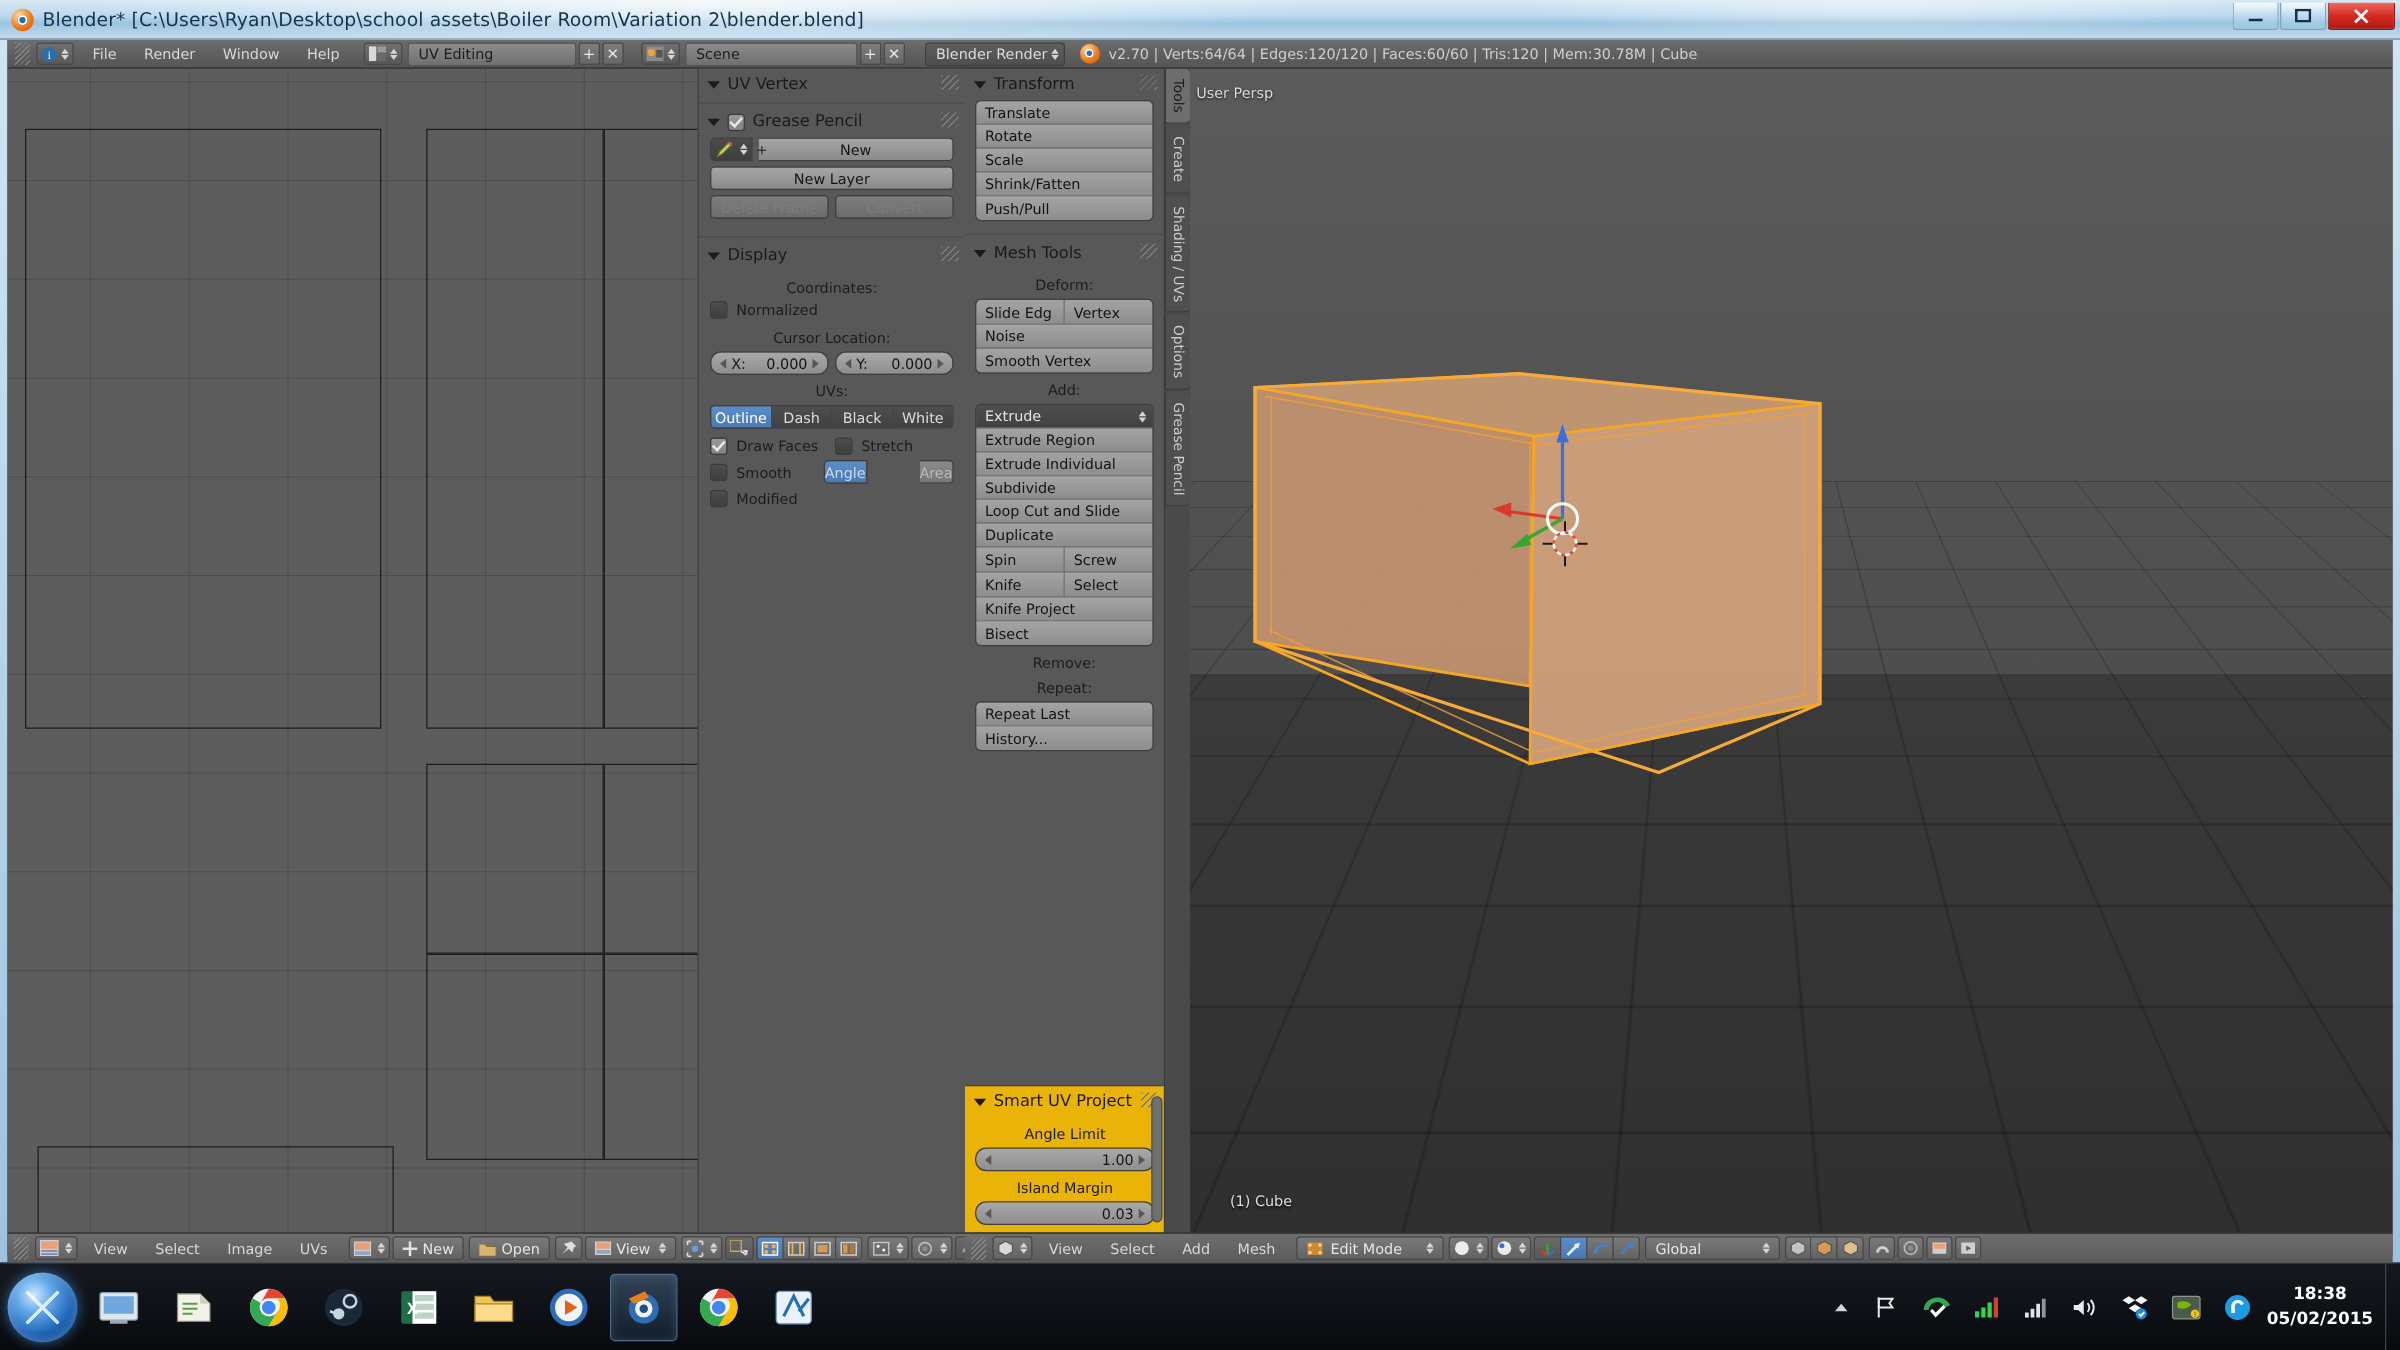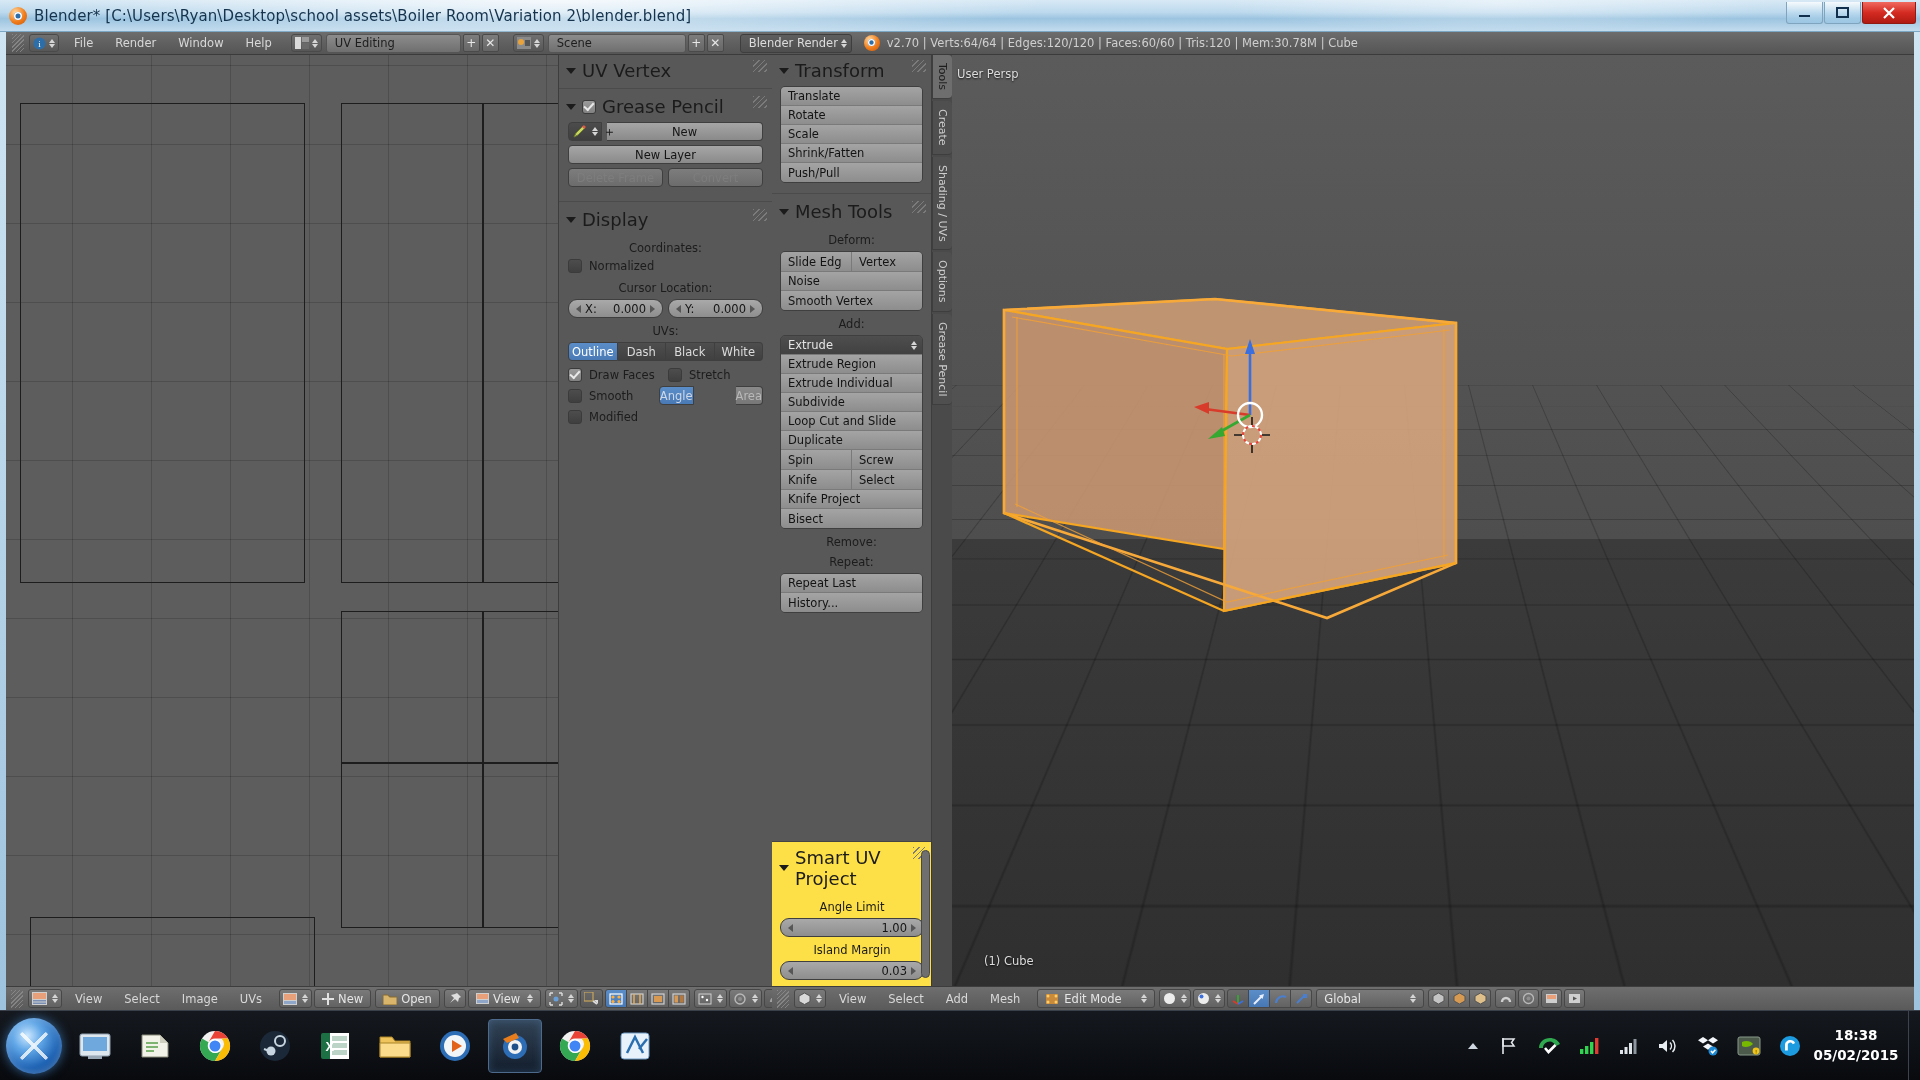--- a/index.html
+++ b/index.html
@@ -141,21 +141,21 @@
     position: absolute; border: 1px solid #1d1d1d; background: rgba(0,0,0,0);
   }
 
   
   .uv-props {
     position: absolute; right: 0; top: 0; width: 214px; height: 931px;
     background: #585858; border-left: 1px solid #3d3d3d;
   }
   .panel-hdr {
     display: flex; align-items: center; gap: 6px;
-    padding: 5px 8px 5px 7px; font-size: 18px; color: #1b1b1b;
+    padding: 5px 8px 5px 7px; font-size: 13px; color: #1b1b1b;
     position: relative;
   }
   .panel-hdr .tri {
     width: 0; height: 0; border-left: 5px solid transparent; border-right: 5px solid transparent;
     border-top: 6px solid #1b1b1b;
   }
   .panel-hdr .drag {
     position: absolute; right: 5px; top: 5px; width: 14px; height: 12px;
     background: repeating-linear-gradient(135deg, #7b7b7b 0 1px, transparent 1px 4px);
   }
@@ -290,21 +290,21 @@
   .grp .gb.dk {
     background: linear-gradient(180deg,#4e4e4e,#414141); color: #e4e4e4;
     justify-content: space-between; padding-right: 5px;
   }
   .grp .grow { display: flex; border-bottom: 1px solid #7a7a7a; }
   .grp .grow:last-child { border-bottom: none; }
   .grp .grow .gb { flex: 1; border-bottom: none; border-right: 1px solid #7a7a7a; }
   .grp .grow .gb:last-child { border-right: none; }
   .smart-panel {
     position: absolute; left: 0; bottom: 0; width: 160px;
-    background: #fde047; border-top: 1px solid #444;
+    background: #eab308; border-top: 1px solid #444;
   }
   .scrollbar {
     position: absolute; right: 2px; width: 9px; border-radius: 5px;
     background: #6f6f6f; border: 1px solid #4a4a4a;
   }
 
   
   .taskbar {
     position: absolute; left: 0; bottom: 0; width: 1920px; height: 70px;
     background: linear-gradient(180deg, rgba(22,26,32,.97), rgba(8,10,14,.99));

